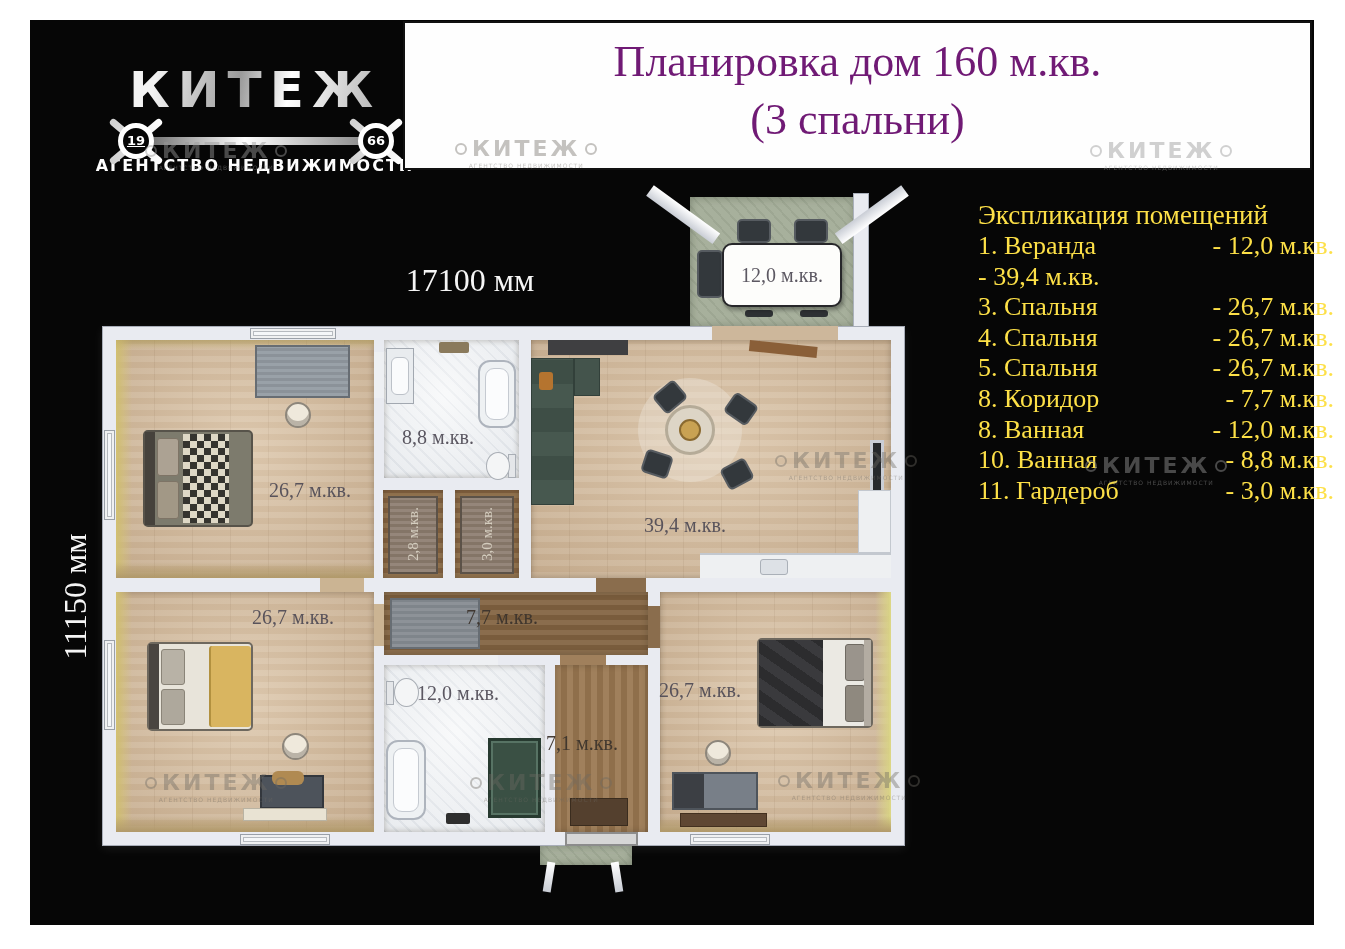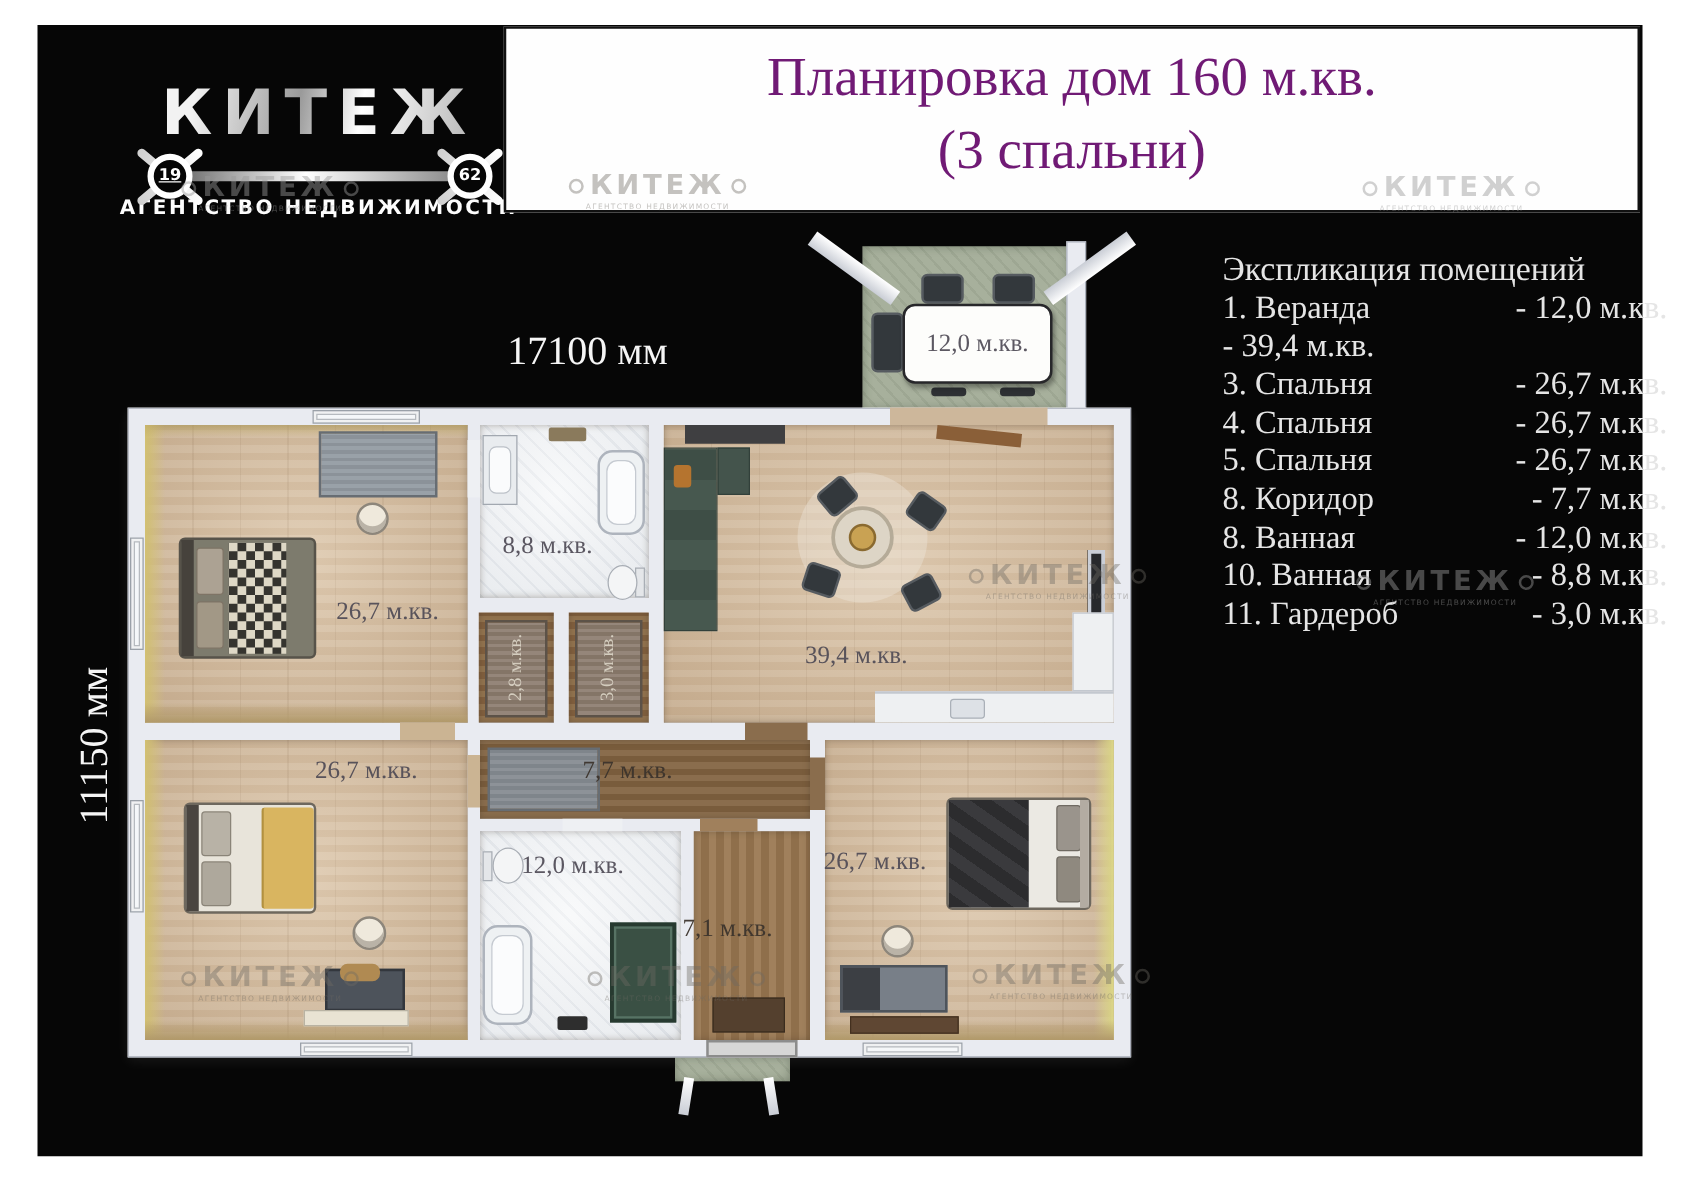--- a/index.html
+++ b/index.html
@@ -26,21 +26,21 @@
   .logo-tag { position:absolute; left:0; top:98px; width:330px; text-align:center;
     font-family:"DejaVu Sans","Liberation Sans",sans-serif; font-weight:bold;
     font-size:16px; letter-spacing:2px; color:#fdfdfd; }
 
   
   .title-box { position:absolute; left:403px; top:21px; width:909px; height:149px;
     background:#fefefe; border:2px solid #111; text-align:center; padding-top:10px; }
   .title-l1, .title-l2 { font-size:44px; color:#701a75; line-height:58px; }
 
   
-  .legend { position:absolute; left:948px; top:180px; width:356px; color:#e5e5e5; }
+  .legend { position:absolute; left:948px; top:180px; width:356px; color:#fde047; }
   .legend-heading { font-size:27px; line-height:31px; }
   .legend-item { display:flex; justify-content:space-between; font-size:26px; line-height:30.6px; white-space:nowrap; }
 
   
   .dim { position:absolute; color:#f5f5f5; font-size:32px; white-space:nowrap; }
   .dim-w { left:330px; top:262px; width:280px; text-align:center; }
   .dim-h { left:-35px; top:578px; width:220px; text-align:center; transform:rotate(-90deg); }
 
   
   .plan { position:absolute; left:102px; top:326px; width:803px; height:520px; }
@@ -110,21 +110,21 @@
   <div class="canvas">
 
     <div class="logo">
       <div class="logo-brand">КИТЕЖ</div>
       <div class="xarm" style="left:13px; top:80px; transform:rotate(40deg);"></div>
       <div class="xarm" style="left:13px; top:80px; transform:rotate(-40deg);"></div>
       <div class="xarm" style="left:253px; top:80px; transform:rotate(40deg);"></div>
       <div class="xarm" style="left:253px; top:80px; transform:rotate(-40deg);"></div>
       <div class="logo-bar"></div>
       <div class="logo-circ circ-l">19</div>
-      <div class="logo-circ circ-r">62</div>
+      <div class="logo-circ circ-r">66</div>
       <div class="logo-tag">АГЕНТСТВО НЕДВИЖИМОСТИ</div>
     </div>
 
     <div class="legend">
       <div class="legend-heading">Экспликация помещений</div>
       <div class="legend-item">
           <span>1. Веранда</span>
           <span>- 12,0 м.кв.</span>
         </div>
       <div class="legend-item">

